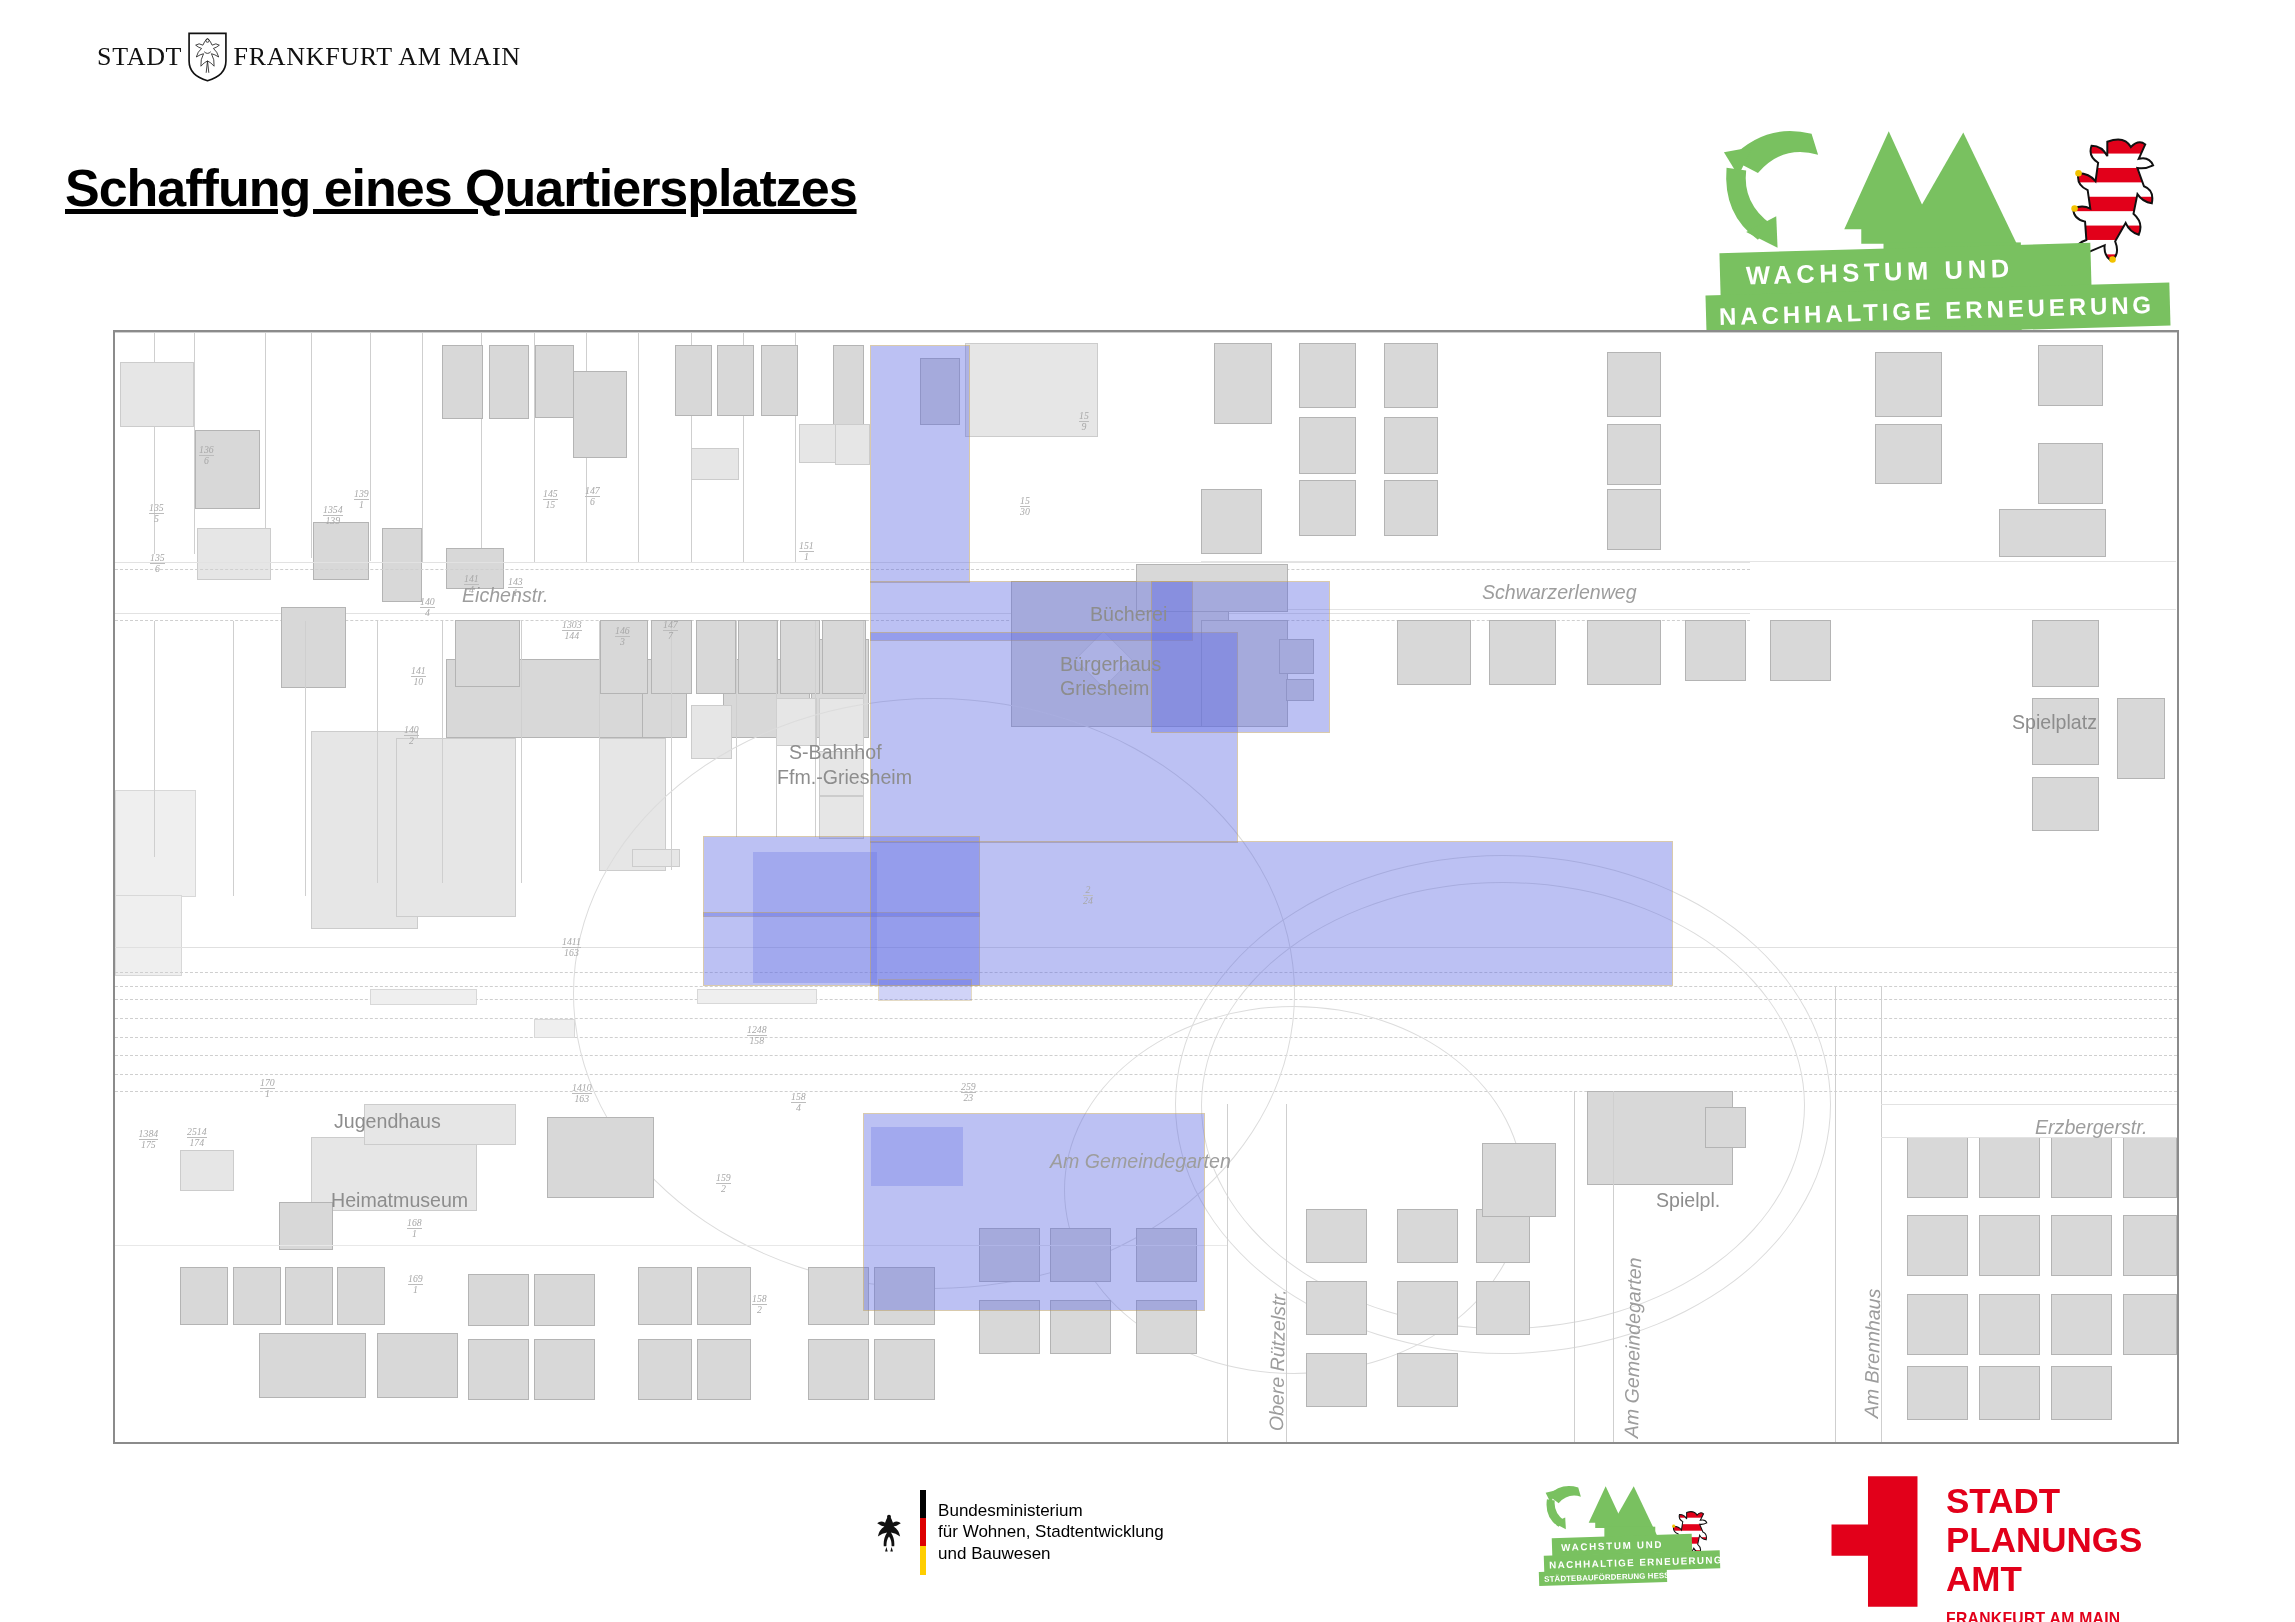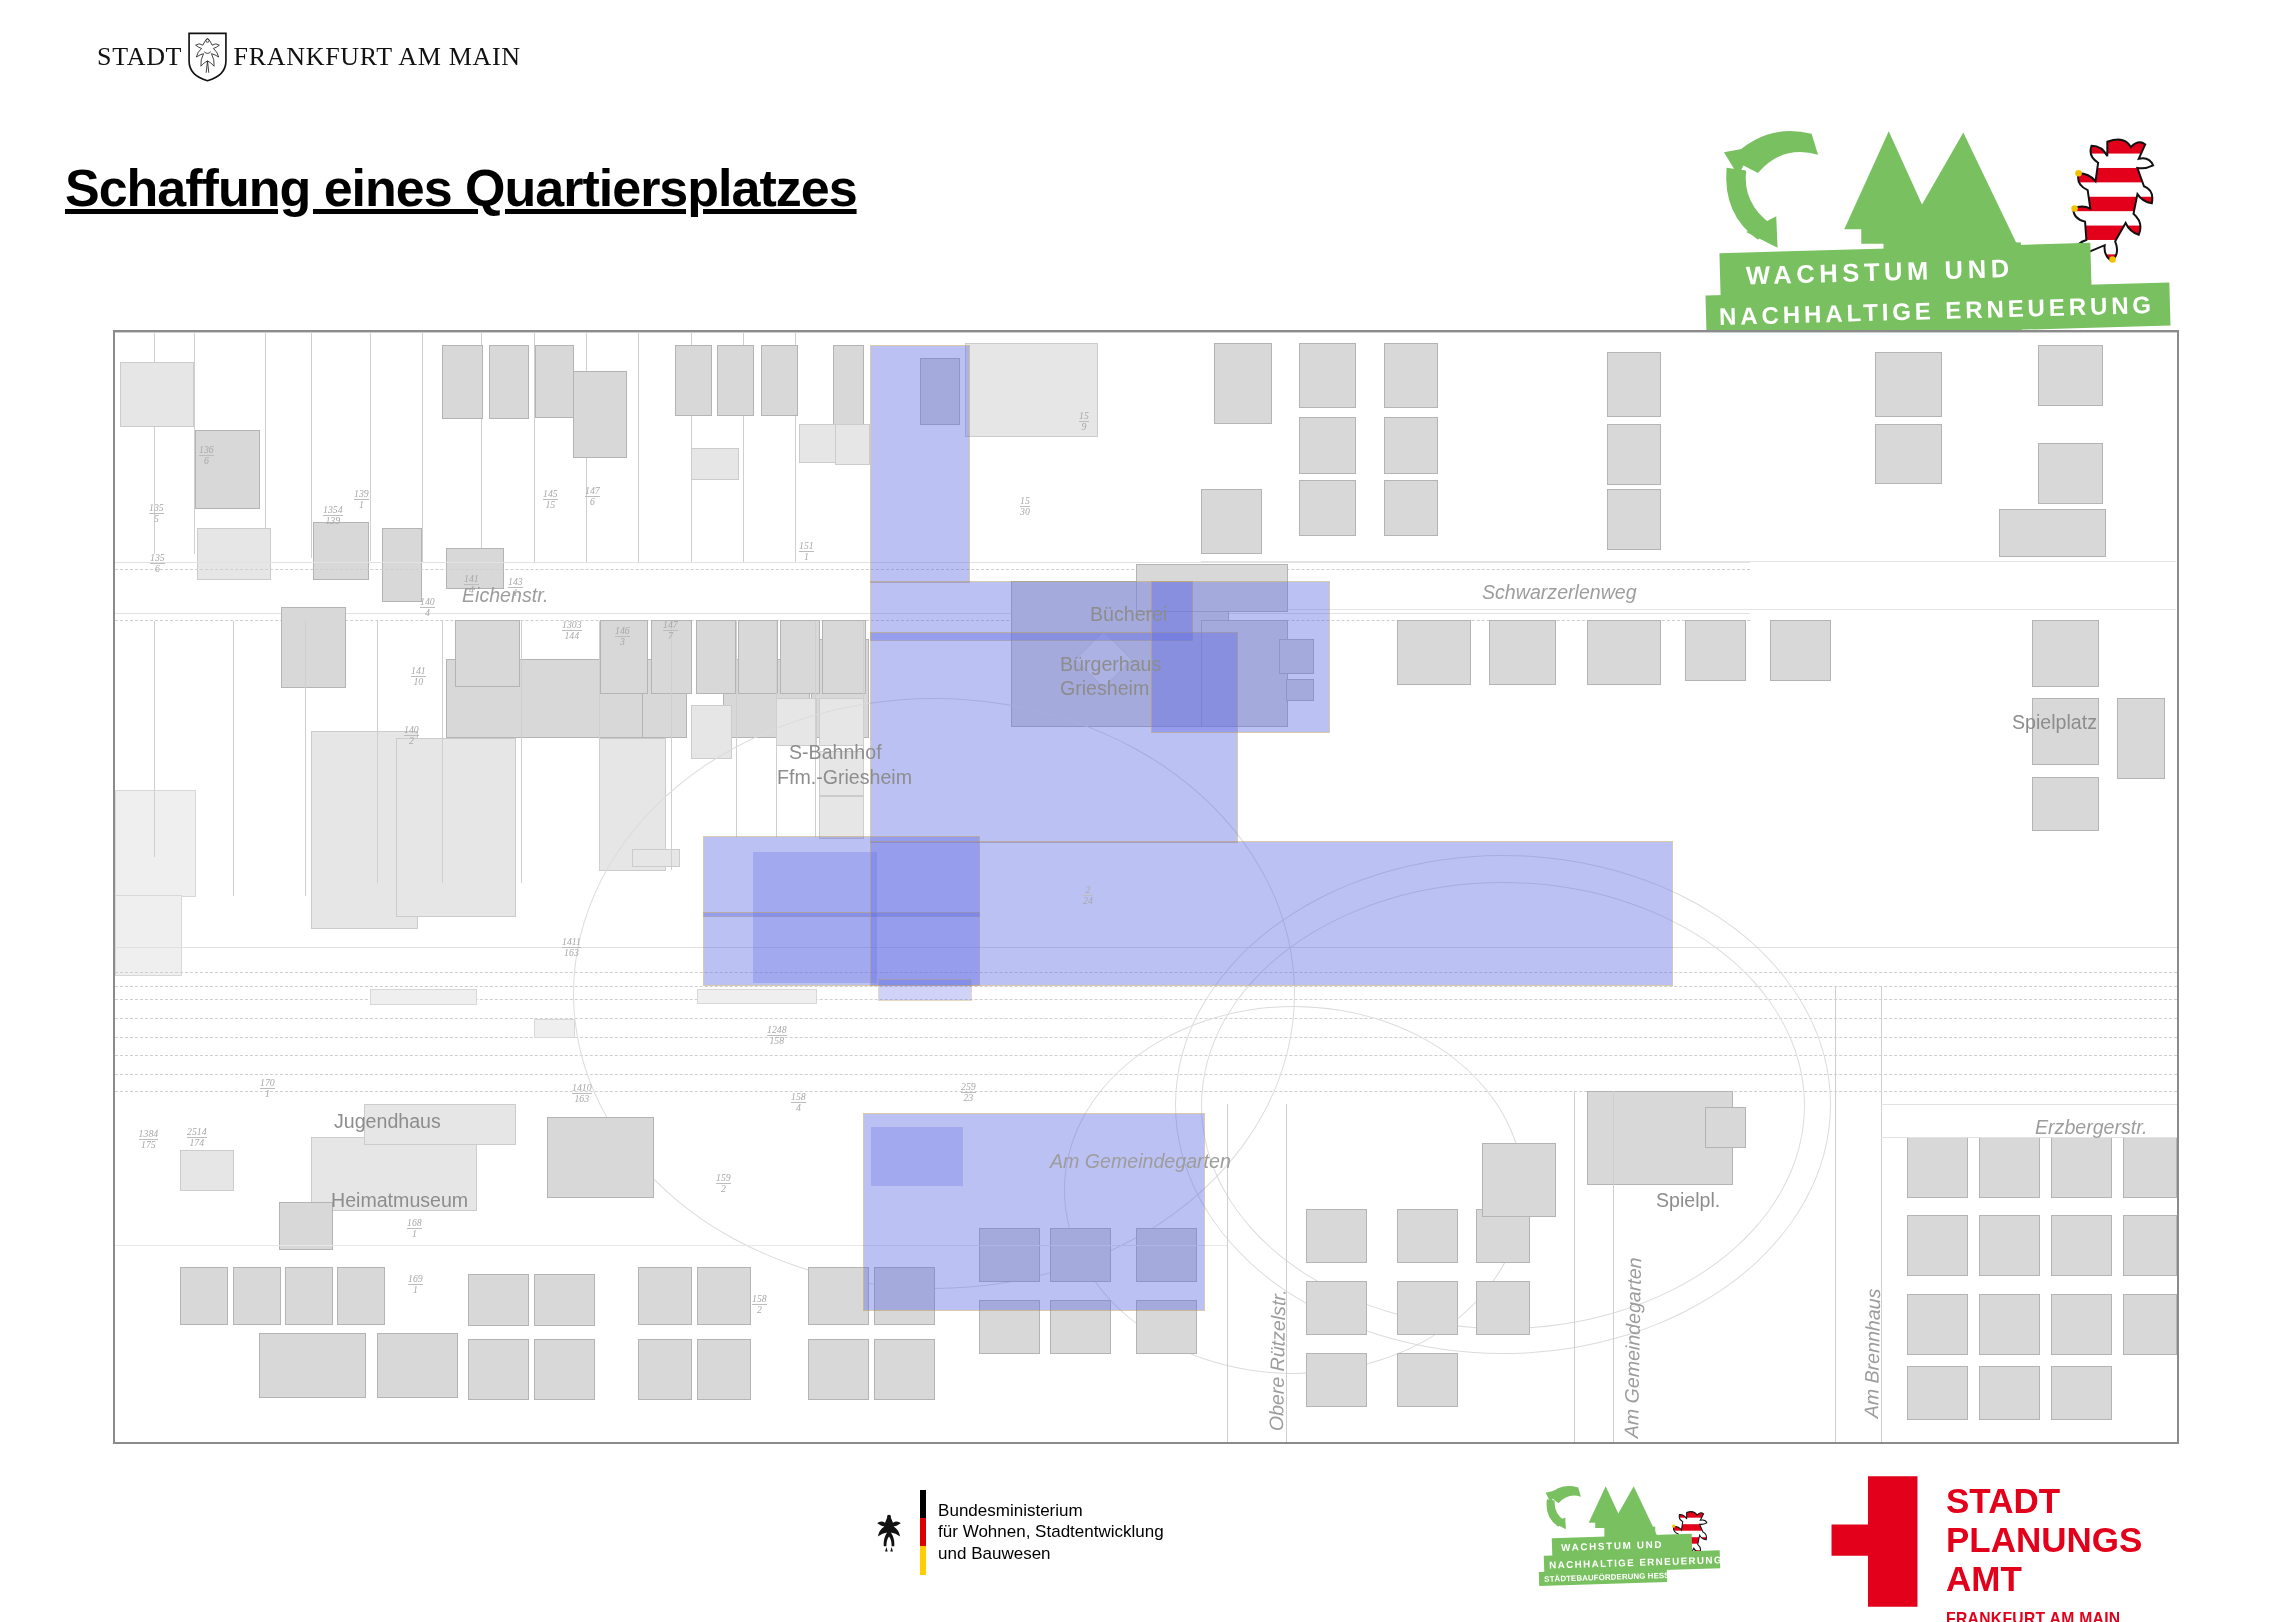--- a/index.html
+++ b/index.html
@@ -404,21 +404,21 @@
         <div class="mnum" style="left: 305px; top: 265px;"><b>140</b><span>4</span></div>
         <div class="mnum" style="left: 447px; top: 288px;"><b>1303</b><span>144</span></div>
         <div class="mnum" style="left: 500px; top: 294px;"><b>146</b><span>3</span></div>
         <div class="mnum" style="left: 548px; top: 288px;"><b>147</b><span>7</span></div>
         <div class="mnum" style="left: 296px; top: 334px;"><b>141</b><span>10</span></div>
         <div class="mnum" style="left: 289px; top: 393px;"><b>140</b><span>2</span></div>
         <div class="mnum" style="left: 964px; top: 79px;"><b>15</b><span>9</span></div>
         <div class="mnum" style="left: 905px; top: 164px;"><b>15</b><span>30</span></div>
         <div class="mnum" style="left: 447px; top: 597px; margin-top: 8px;"><b>1411</b><span>163</span></div>
         <div class="mnum" style="left: 457px; top: 751px;"><b>1410</b><span>163</span></div>
-        <div class="mnum" style="left: 632px; top: 693px; margin-left: 20px;"><b>1248</b><span>158</span></div>
+        <div class="mnum" style="left: 632px; top: 693px;"><b>1248</b><span>158</span></div>
         <div class="mnum" style="left: 676px; top: 760px;"><b>158</b><span>4</span></div>
         <div class="mnum" style="left: 145px; top: 746px;"><b>170</b><span>1</span></div>
         <div class="mnum" style="left: 23.6px; top: 797px;"><b>1384</b><span>175</span></div>
         <div class="mnum" style="left: 72px; top: 795px;"><b>2514</b><span>174</span></div>
         <div class="mnum" style="left: 292px; top: 886px;"><b>168</b><span>1</span></div>
         <div class="mnum" style="left: 293px; top: 942px;"><b>169</b><span>1</span></div>
         <div class="mnum" style="left: 601px; top: 841px;"><b>159</b><span>2</span></div>
         <div class="mnum" style="left: 637px; top: 962px;"><b>158</b><span>2</span></div>
         <div class="mnum" style="left: 846px; top: 750px;"><b>259</b><span>23</span></div>
         <div class="mnum" style="left: 968px; top: 553px;"><b>2</b><span>24</span></div>

